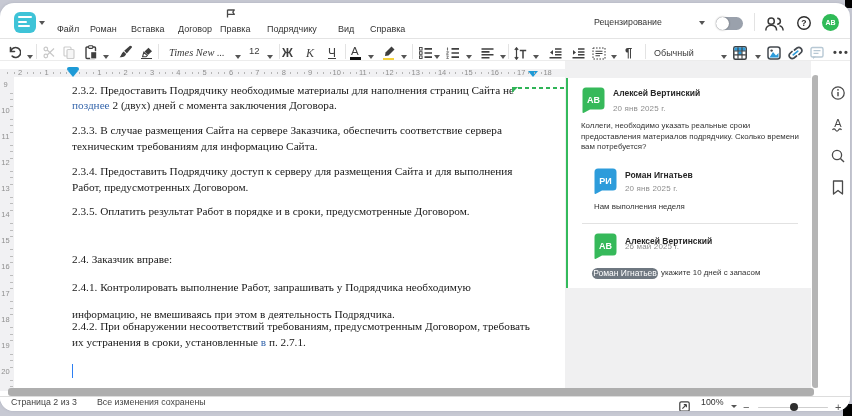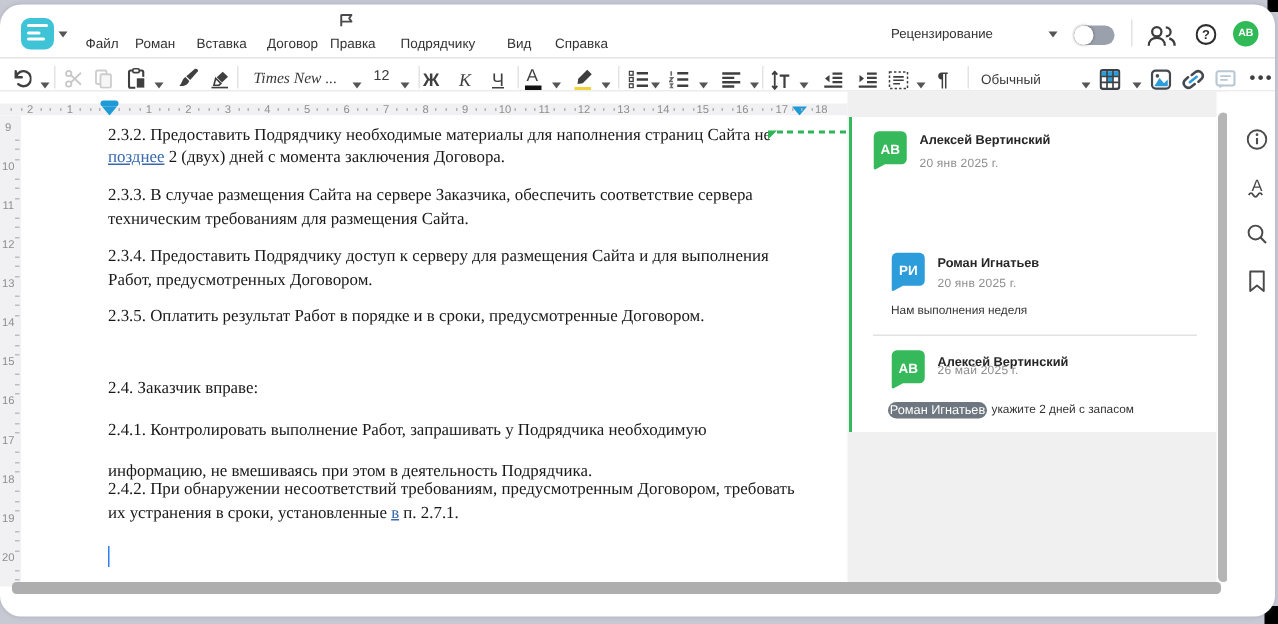--- a/index.html
+++ b/index.html
@@ -8,21 +8,21 @@
   .abs { position:absolute; }
   #win { position:absolute; left:0; top:3px; width:850px; height:408px; background:#fff; border-radius:14px; overflow:hidden; box-shadow:0 0 3px rgba(120,125,145,.3); opacity:0.999; }
   .menuitem { color:#333; font-size:9px; }
   .caret { width:0; height:0; border-left:3.5px solid transparent; border-right:3.5px solid transparent; border-top:4px solid #555; position:absolute; }
   .vdiv { position:absolute; width:1px; background:#e3e3e3; }
   svg { display:block; }
   .rnum { position:absolute; font-size:7.5px; line-height:8.5px; color:#8f8f8f; margin-top:0.5px; }
   .tick { position:absolute; width:1px; height:2.5px; background:#b5b5b5; top:3px; }
   .doc { font-family:"Liberation Serif",serif; font-size:11.25px; color:#191919; }
   .dline { position:absolute; left:72px; width:461px; height:15.9px; line-height:15.9px; white-space:nowrap; }
-  .ins { color:#3868ad; text-decoration:underline; }
+  .ins { color:#3868ad; }
   .cmt-name { font-weight:bold; font-size:8.5px; color:#262626; }
   .cmt-date { font-size:8px; letter-spacing:0.15px; color:#8e8e8e; }
   .cmt-body { font-size:7.9px; color:#333; }
 </style>
 </head>
 <body>
 
   <div class="abs" style="right:0;top:0;width:7px;height:8px;background:#000"></div>
   <div class="abs" style="right:0;bottom:0;width:9px;height:12px;background:#000"></div>
 
@@ -340,21 +340,21 @@
       <div style="position: absolute; left: 10px; width: 2.5px; height: 1px; background: rgb(189, 189, 189); top: 302.625px;"></div>
       <div style="position: absolute; left: 10px; width: 2.5px; height: 1px; background: rgb(189, 189, 189); top: 309.15px;"></div>
       <div style="position: absolute; left: 10px; width: 2.5px; height: 1px; background: rgb(189, 189, 189); top: 315.675px;"></div>
     </div>
 
     <div class="abs" style="left:14px;top:74px;width:551px;height:314px;background:#fff" id="page"></div>
     <div class="doc">
       <div class="dline" style="top:79.5px">2.3.2.&nbsp;Предоставить Подрядчику необходимые материалы для наполнения страниц Сайта не</div>
       <div class="dline" style="top:95.3px"><span class="ins">позднее</span> 2 (двух) дней с момента заключения Договора.</div>
       <div class="dline" style="top:120.2px">2.3.3.&nbsp;В случае размещения Сайта на сервере Заказчика, обеспечить соответствие сервера</div>
-      <div class="dline" style="top:136.3px">техническим требованиям для размещения Сайта.</div>
+      <div class="dline" style="top:136.3px">техническим требованиям для информацию Сайта.</div>
       <div class="dline" style="top:161.1px">2.3.4.&nbsp;Предоставить Подрядчику доступ к серверу для размещения Сайта и для выполнения</div>
       <div class="dline" style="top:177.2px">Работ, предусмотренных Договором.</div>
       <div class="dline" style="top:200.6px">2.3.5.&nbsp;Оплатить результат Работ в порядке и в сроки, предусмотренные Договором.</div>
       <div class="dline" style="top:248.8px">2.4.&nbsp;Заказчик вправе:</div>
       <div class="dline" style="top:276.6px">2.4.1.&nbsp;Контролировать выполнение Работ, запрашивать у Подрядчика необходимую</div>
       <div class="dline" style="top:304px">информацию, не вмешиваясь при этом в деятельность Подрядчика.</div>
       <div class="dline" style="top:316.1px">2.4.2.&nbsp;При обнаружении несоответствий требованиям, предусмотренным Договором, требовать</div>
       <div class="dline" style="top:332.2px">их устранения в сроки, установленные <span class="ins">в</span> п.&nbsp;2.7.1.</div>
     </div>
 
@@ -366,38 +366,39 @@
     <div class="abs" style="left:565px;top:57.5px;width:246px;height:327.5px;background:#f0f0f1" id="panel">
 
       <div class="abs" style="left:1px;top:17.5px;width:245px;height:210px;background:#fff;border-left:2.5px solid #34ba5c"></div>
 
       <svg class="abs" style="left:17px;top:26.9px" width="23" height="27" viewBox="0 0 23 27">
         <path d="M4 0.5 h15 a3.5 3.5 0 0 1 3.5 3.5 v15 a3.5 3.5 0 0 1 -3.5 3.5 h-11 L1.5 26 a1 1 0 0 1 -1 -1.2 V4 A3.5 3.5 0 0 1 4 0.5 Z" fill="#36b95a"></path>
         <text x="11.5" y="15.5" font-size="9" font-weight="bold" fill="#fff" text-anchor="middle" font-family="Liberation Sans">АВ</text>
       </svg>
       <div class="abs cmt-name" style="left:48px;top:27.4px">Алексей Вертинский</div>
       <div class="abs cmt-date" style="left:48px;top:43.9px">20 янв 2025 г.</div>
+      <div class="abs cmt-body" style="left:16px;top:60.8px;line-height:10.4px;white-space:nowrap">Коллеги, необходимо указать реальные сроки<br>предоставления материалов подрядчику. Сколько времени<br>вам потребуется?</div>
 
       <svg class="abs" style="left:29px;top:107px" width="23" height="27" viewBox="0 0 23 27">
         <path d="M4 0.5 h15 a3.5 3.5 0 0 1 3.5 3.5 v15 a3.5 3.5 0 0 1 -3.5 3.5 h-11 L1.5 26 a1 1 0 0 1 -1 -1.2 V4 A3.5 3.5 0 0 1 4 0.5 Z" fill="#2d9cdb"></path>
         <text x="11.5" y="15.5" font-size="9" font-weight="bold" fill="#fff" text-anchor="middle" font-family="Liberation Sans">РИ</text>
       </svg>
       <div class="abs cmt-name" style="left:60px;top:109.4px">Роман Игнатьев</div>
       <div class="abs cmt-date" style="left:60px;top:123.2px">20 янв 2025 г.</div>
       <div class="abs cmt-body" style="left:29px;top:141.9px">Нам выполнения неделя</div>
       <div class="abs" style="left:17px;top:162.5px;width:216px;height:1px;background:#e2e2e2"></div>
 
       <svg class="abs" style="left:29px;top:172px" width="23" height="27" viewBox="0 0 23 27">
         <path d="M4 0.5 h15 a3.5 3.5 0 0 1 3.5 3.5 v15 a3.5 3.5 0 0 1 -3.5 3.5 h-11 L1.5 26 a1 1 0 0 1 -1 -1.2 V4 A3.5 3.5 0 0 1 4 0.5 Z" fill="#36b95a"></path>
         <text x="11.5" y="15.5" font-size="9" font-weight="bold" fill="#fff" text-anchor="middle" font-family="Liberation Sans">АВ</text>
       </svg>
       <div class="abs cmt-name" style="left:60px;top:175.2px">Алексей Вертинский</div>
       <div class="abs cmt-date" style="left:60px;top:181px">26 май 2025 г.</div>
       <div class="abs" style="left:27px;top:207.4px;width:66px;height:11.5px;background:#6e7780;border-radius:6px;color:#fff;font-size:8.5px;text-align:center;line-height:11.5px">Роман Игнатьев</div>
-      <div class="abs cmt-body" style="left:96px;top:207.5px">укажите 2 дней с запасом</div>
+      <div class="abs cmt-body" style="left:96px;top:207.5px">укажите 10 дней с запасом</div>
     </div>
 
     <div class="abs" style="left:812px;top:72px;width:7px;height:313px;background:#b5b5b5;border-radius:3.5px"></div>
 
     <div class="abs" style="left:818px;top:57.5px;width:32px;height:327.5px;background:#fff" id="sidebar">
       <svg class="abs" style="left:13px;top:25px" width="14" height="14" viewBox="0 0 14 14">
         <circle cx="7" cy="7" r="6.2" fill="none" stroke="#4a4a4a" stroke-width="1.3"></circle>
         <path d="M7 6 v4.2" stroke="#4a4a4a" stroke-width="1.4"></path>
         <circle cx="7" cy="3.8" r="0.9" fill="#4a4a4a"></circle>
       </svg>
@@ -409,13 +410,27 @@
         <circle cx="6" cy="6" r="4.6" fill="none" stroke="#4a4a4a" stroke-width="1.3"></circle>
         <path d="M9.4 9.4 L13 13" stroke="#4a4a4a" stroke-width="1.4"></path>
       </svg>
       <svg class="abs" style="left:14px;top:119px" width="12" height="15" viewBox="0 0 12 15">
         <path d="M1.5 1 h9 v13 L6 10.4 L1.5 14 Z" fill="none" stroke="#4a4a4a" stroke-width="1.3" stroke-linejoin="round"></path>
       </svg>
     </div>
 
     <div class="abs" style="left:8px;top:385px;width:806px;height:7.5px;background:#aeaeae;border-radius:3px"></div>
 
+    <div class="abs" style="left:0;top:392.5px;width:850px;height:15.5px;border-top:1px solid #ddd;background:#fff" id="status">
+      <div class="abs" style="left:11px;top:0.5px;font-size:8.8px;color:#444">Страница 2 из 3</div>
+      <div class="abs" style="left:97px;top:0.5px;font-size:8.8px;color:#444">Все изменения сохранены</div>
+      <svg class="abs" style="left:679px;top:4px" width="11" height="11" viewBox="0 0 11 11">
+        <rect x="0.8" y="0.8" width="9.4" height="9.4" rx="1.5" fill="none" stroke="#3f3f3f" stroke-width="1.2"></rect>
+        <path d="M3.4 7.6 L7.4 3.6 M7.4 3.6 h-2.6 M7.4 3.6 v2.6" stroke="#3f3f3f" stroke-width="1.1"></path>
+      </svg>
+      <div class="abs" style="left:701px;top:0.5px;font-size:8.8px;color:#333">100%</div>
+      <div class="caret" style="left:731px;top:8px;border-left-width:3px;border-right-width:3px;border-top-width:3.5px"></div>
+      <div class="abs" style="left:743px;top:4px;font-size:11px;color:#555">−</div>
+      <div class="abs" style="left:758px;top:10px;width:70px;height:1.6px;background:#cfcfcf;border-radius:1px"></div>
+      <div class="abs" style="left:790px;top:6.5px;width:8px;height:8px;border-radius:50%;background:#2f2f2f"></div>
+      <div class="abs" style="left:835px;top:4px;font-size:11px;color:#555">+</div>
+    </div>
   </div>
 
 </body></html>

